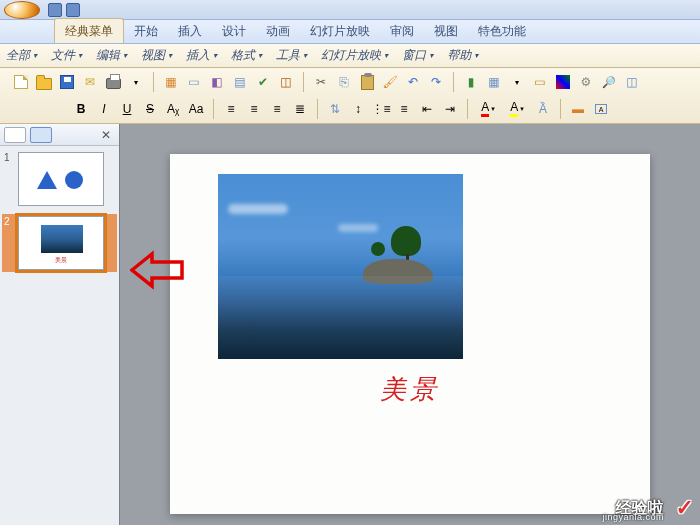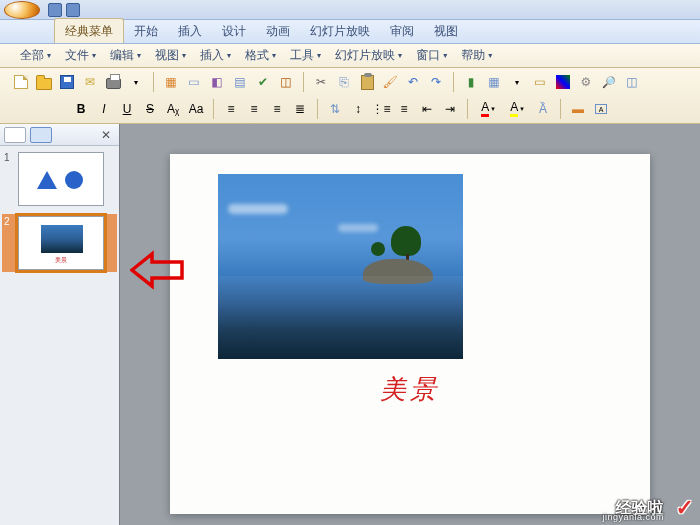--- a/index.html
+++ b/index.html
@@ -10,21 +10,21 @@
   .office-btn { width:36px; height:18px; margin-left:4px; background: radial-gradient(circle at 30% 30%, #fff, #f7c668 40%, #e38b1e 70%, #b55a0a); border-radius:50%; border:1px solid #b55a0a; }
   .qat { display:flex; gap:4px; margin-left:8px; }
   .qat .ic { width:14px; height:14px; background:#6b90c9; border:1px solid #3a5f99; border-radius:2px; }
   
   
   .tabs { height:24px; background: linear-gradient(#e8f0fc,#d5e3f7); display:flex; align-items:flex-end; padding-left:54px; font-size:12px; color:#3a5077; border-bottom:1px solid #a3b8d9; }
   .tab { padding:4px 10px 3px; cursor:pointer; }
   .tab.active { background:#f6f0e0; border:1px solid #c8b98c; border-bottom:none; border-radius:3px 3px 0 0; color:#6b4f1a; }
   
   
-  .menurow { height:24px; background: linear-gradient(#fdf9ec,#f4eedc); display:flex; align-items:center; padding-left:14px; font-size:12px; color:#3a5077; border-bottom:1px solid #c8b98c; gap:2px; }
+  .menurow { height:24px; background: linear-gradient(#fdf9ec,#f4eedc); display:flex; align-items:center; font-size:12px; color:#3a5077; border-bottom:1px solid #c8b98c; gap:2px;font-style:italic; }
   .menuitem { display:flex; align-items:center; padding:3px 6px; cursor:pointer; }
   .menuitem .dd { margin-left:3px; font-size:8px; }
   
   
   .toolbar { height:56px; background: linear-gradient(#fbf6e8,#f1e9d3); border-bottom:1px solid #c8b98c; padding:2px 10px; display:flex; flex-direction:column; gap:2px; }
   .trow { display:flex; align-items:center; gap:2px; height:25px; }
   .tbtn { width:22px; height:22px; display:flex; align-items:center; justify-content:center; cursor:pointer; border:1px solid transparent; border-radius:2px; font-size:12px; }
   .sep { width:1px; height:20px; background:#c8b98c; margin:0 4px; }
   .grp { display:flex; gap:1px; align-items:center; }
   
@@ -106,20 +106,21 @@
 
 <div class="tabs">
   <div class="tab active">经典菜单</div>
   <div class="tab">开始</div>
   <div class="tab">插入</div>
   <div class="tab">设计</div>
   <div class="tab">动画</div>
   <div class="tab">幻灯片放映</div>
   <div class="tab">审阅</div>
   <div class="tab">视图</div>
+  <div class="tab">特色功能</div>
 </div>
 
 <div class="menurow">
   <div class="menuitem">
       <span>全部</span>
       <span class="dd">▾</span>
     </div>
   <div class="menuitem">
       <span>文件</span>
       <span class="dd">▾</span>

